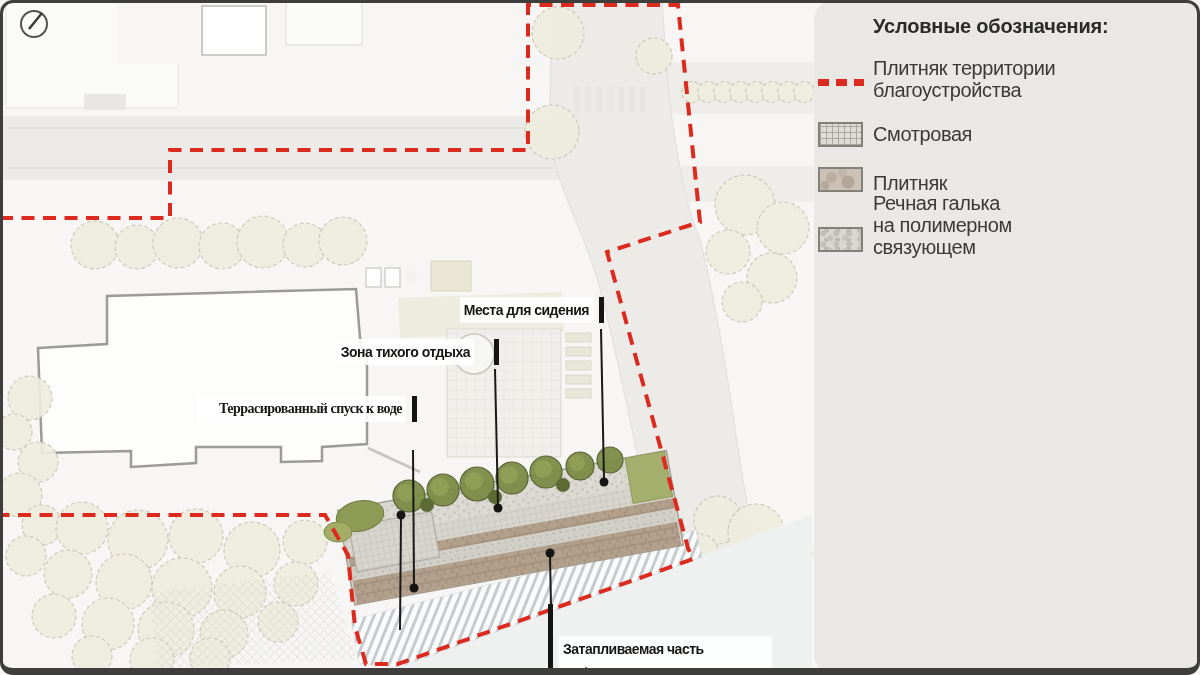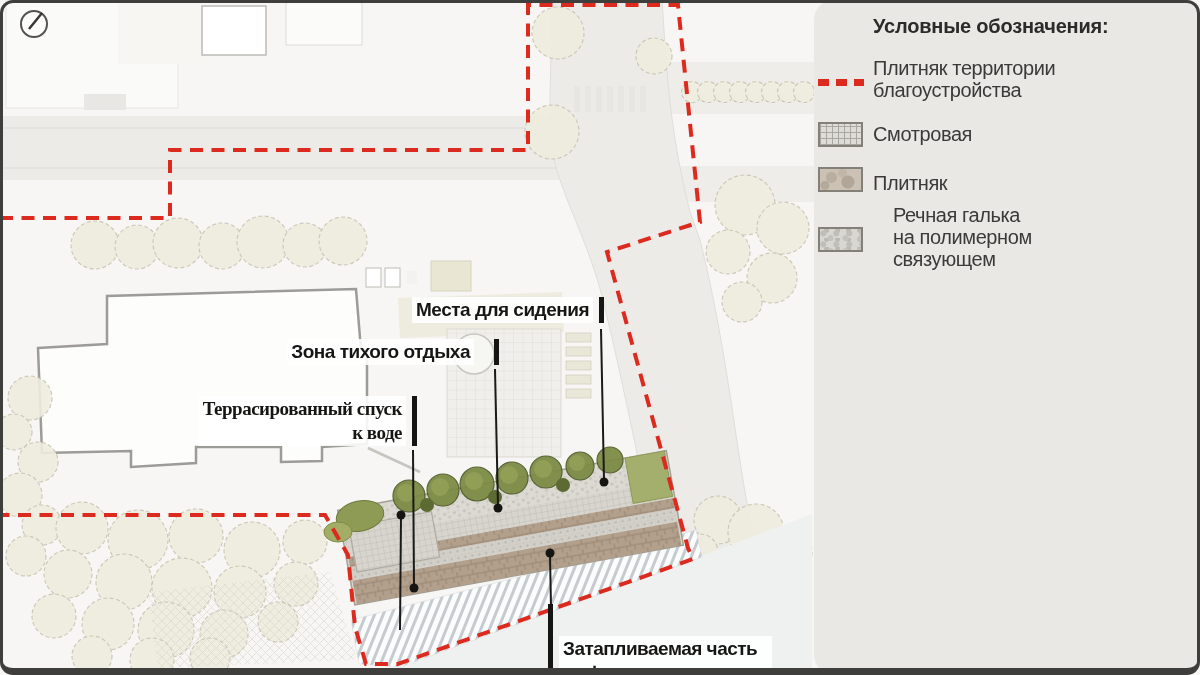--- a/index.html
+++ b/index.html
@@ -22,21 +22,21 @@
     position:absolute;left:59px;top:15px;font-size:20px;font-weight:bold;
     letter-spacing:-0.2px;color:#2b2b29;white-space:nowrap;
   }
   .legend .item-text{
     position:absolute;left:59px;font-size:20px;line-height:22px;
     letter-spacing:-0.4px;color:#3a3a38;
   }
   .lg-t0{top:57px;width:220px;}
   .lg-t1{top:123px;white-space:nowrap;}
   .lg-t2{top:172px;white-space:nowrap;}
-  .lg-t3{top:204px;width:152px;line-height:22.5px;margin-left:20px;}
+  .lg-t3{top:192px;width:152px;line-height:22.5px;}
   .swatch{position:absolute;left:4px;box-sizing:border-box;}
   .sw-dash{
     top:79px;width:46px;height:7px;
     background:repeating-linear-gradient(90deg,#dd2a1e 0 11px,transparent 11px 18px);
   }
   .sw-grid{
     top:122px;width:45px;height:25px;border:2px solid #83807a;background-color:#dedcd7;
     background-image:
       repeating-linear-gradient(90deg,#a9a7a1 0 1px,transparent 1px 6px),
       repeating-linear-gradient(0deg,#a9a7a1 0 1px,transparent 1px 6px);
@@ -53,21 +53,21 @@
     top:227px;width:45px;height:25px;border:2px solid #83807a;background-color:#d8d7d2;
     background-image:
       radial-gradient(circle at 25% 40%,#bfbeb8 0 2.5px,transparent 3.5px),
       radial-gradient(circle at 70% 70%,#c4c3bd 0 2.5px,transparent 3.5px),
       radial-gradient(circle at 60% 15%,#bab9b3 0 2px,transparent 3px);
     background-size:13px 11px,15px 13px,11px 9px;
   }
   
   .lbl{
     position:absolute;display:flex;align-items:stretch;gap:6px;z-index:10;
-    font-size:19px;font-weight:bold;letter-spacing:-0.5px;color:#161614;
+    font-size:14px;font-weight:bold;letter-spacing:-0.5px;color:#161614;
     line-height:24px;
   }
   .lbl .txt{background:rgba(255,255,255,0.88);padding:1px 4px;}
   .lbl .bar{width:5px;background:#151513;}
   .lbl-seating{top:297px;right:596px;}
   .lbl-quiet{top:339px;right:701px;gap:20px;}
   .lbl-terraced{top:396px;right:783px;font-family:Liberation Serif, serif;}
   .lbl-terraced .txt{width:200px;text-align:right;}
   .lbl-viewpoint{top:628px;right:796px;}
   .lbl-flooded{top:604px;left:548px;}

